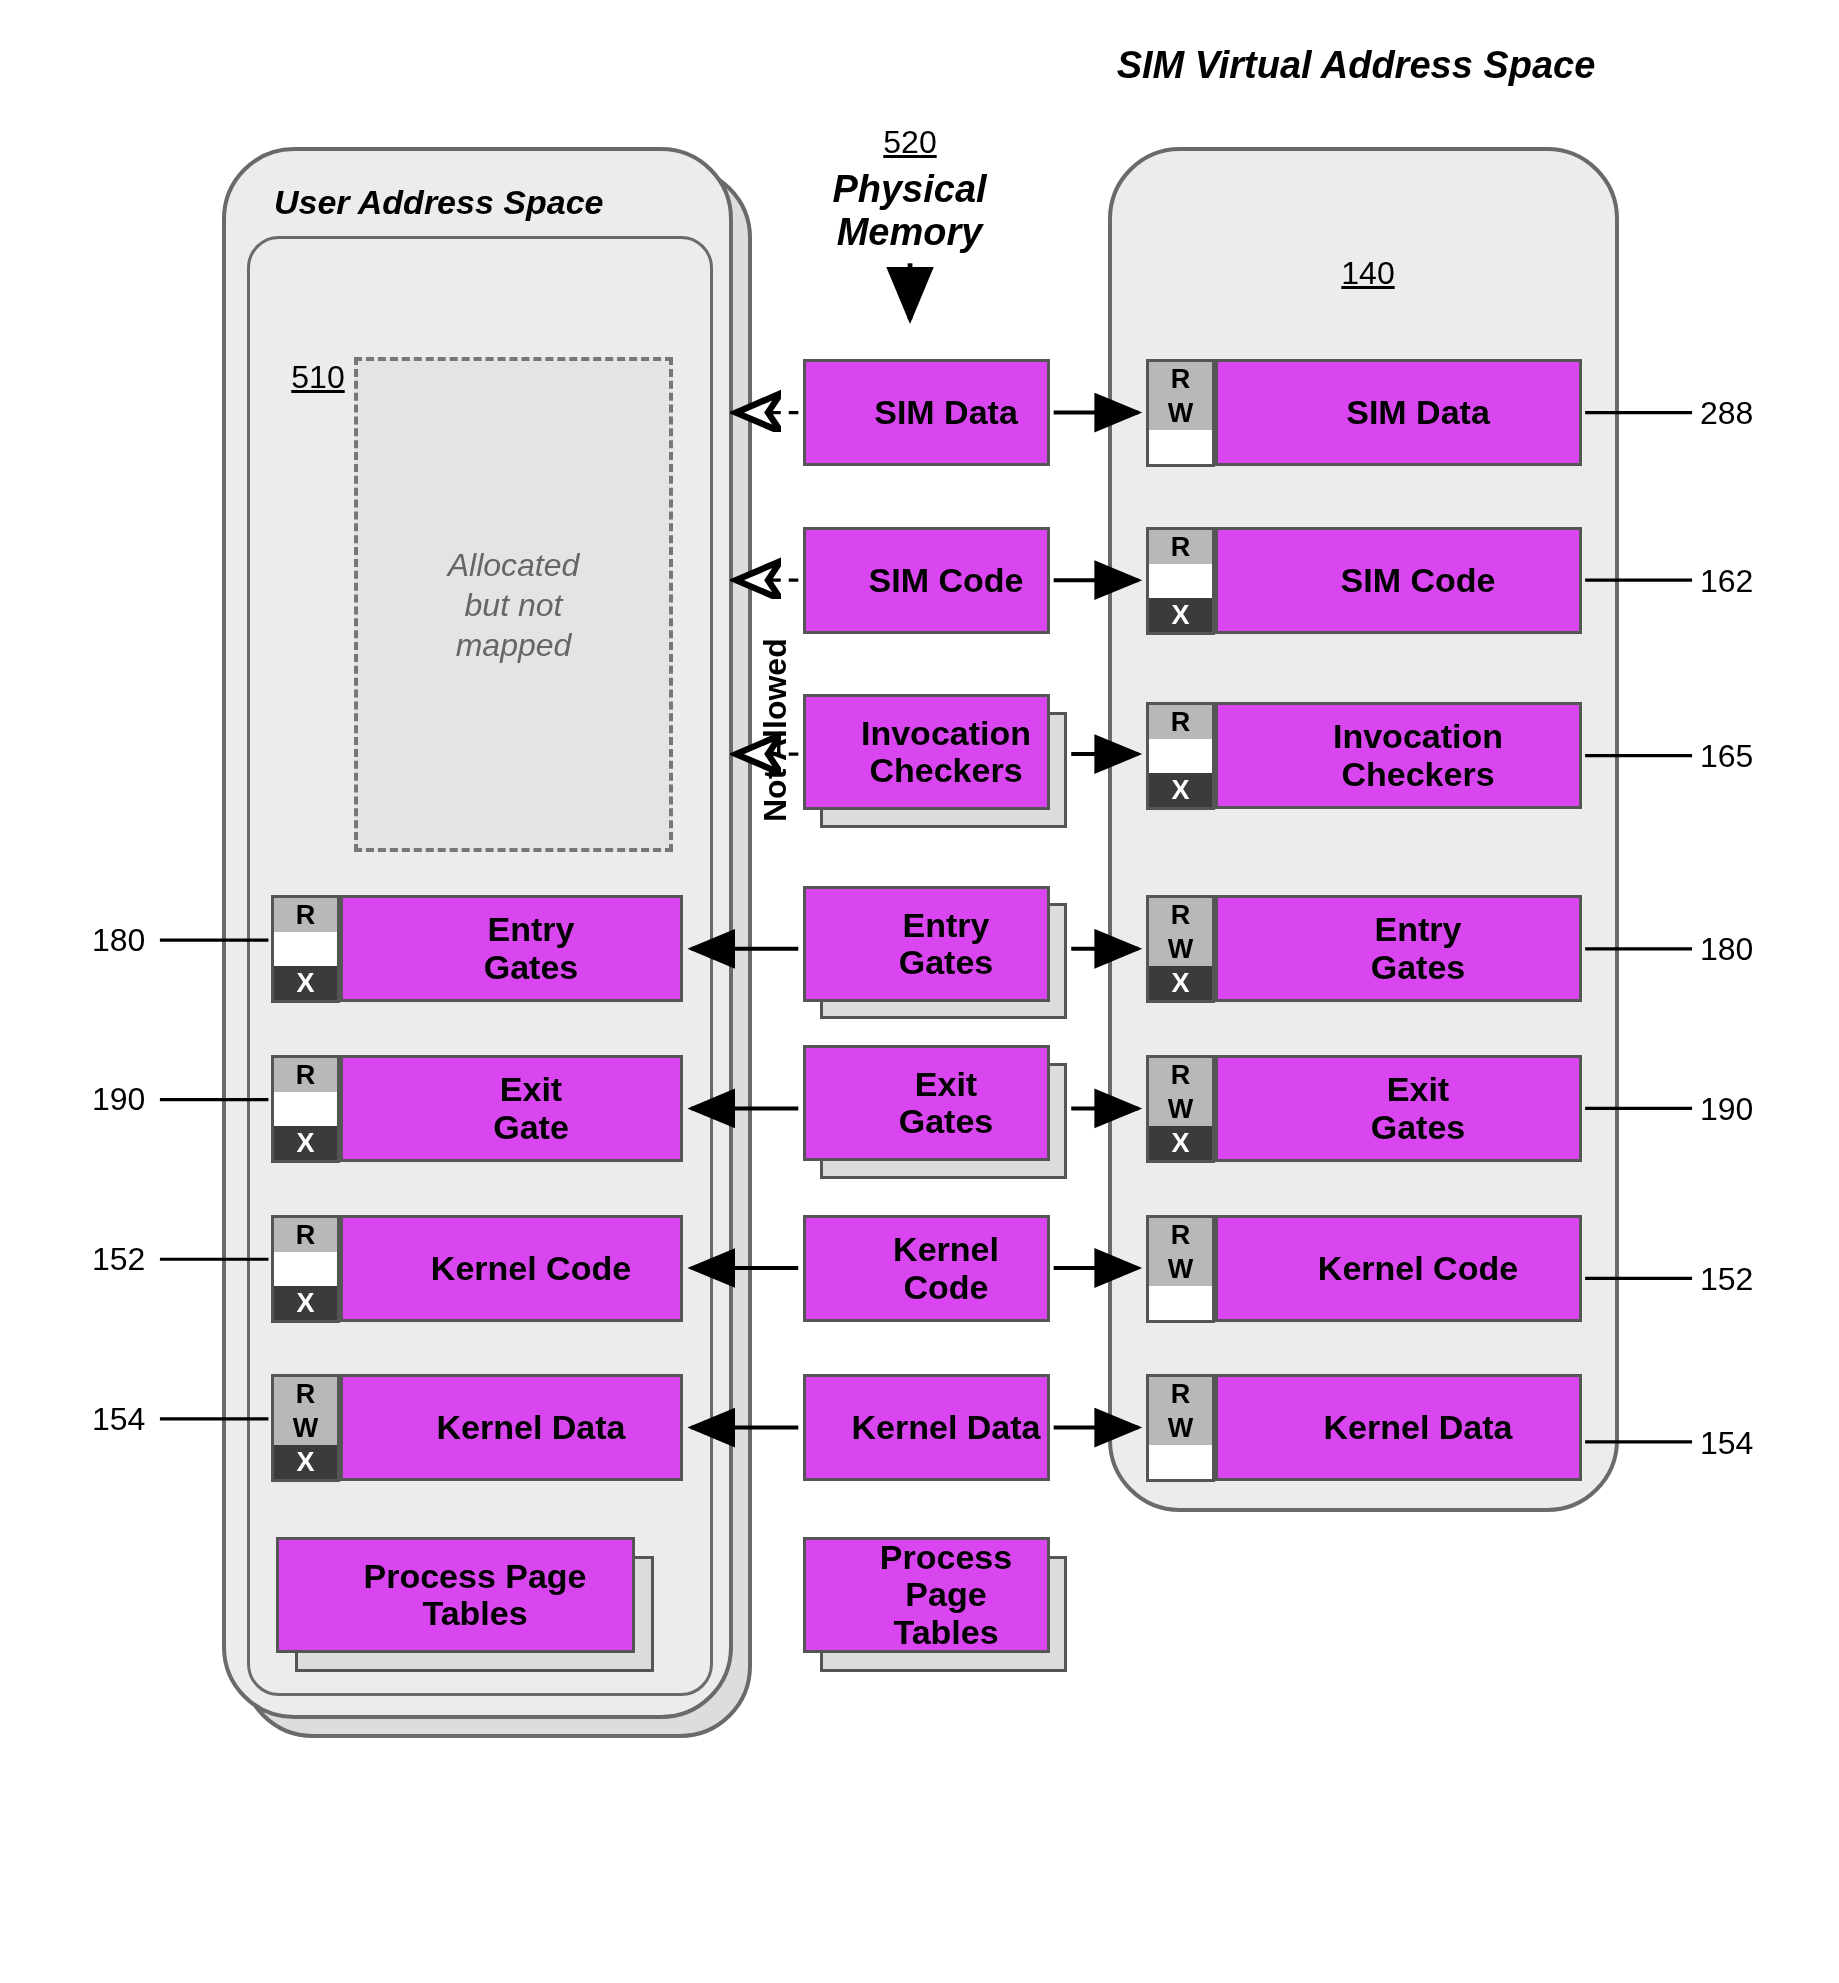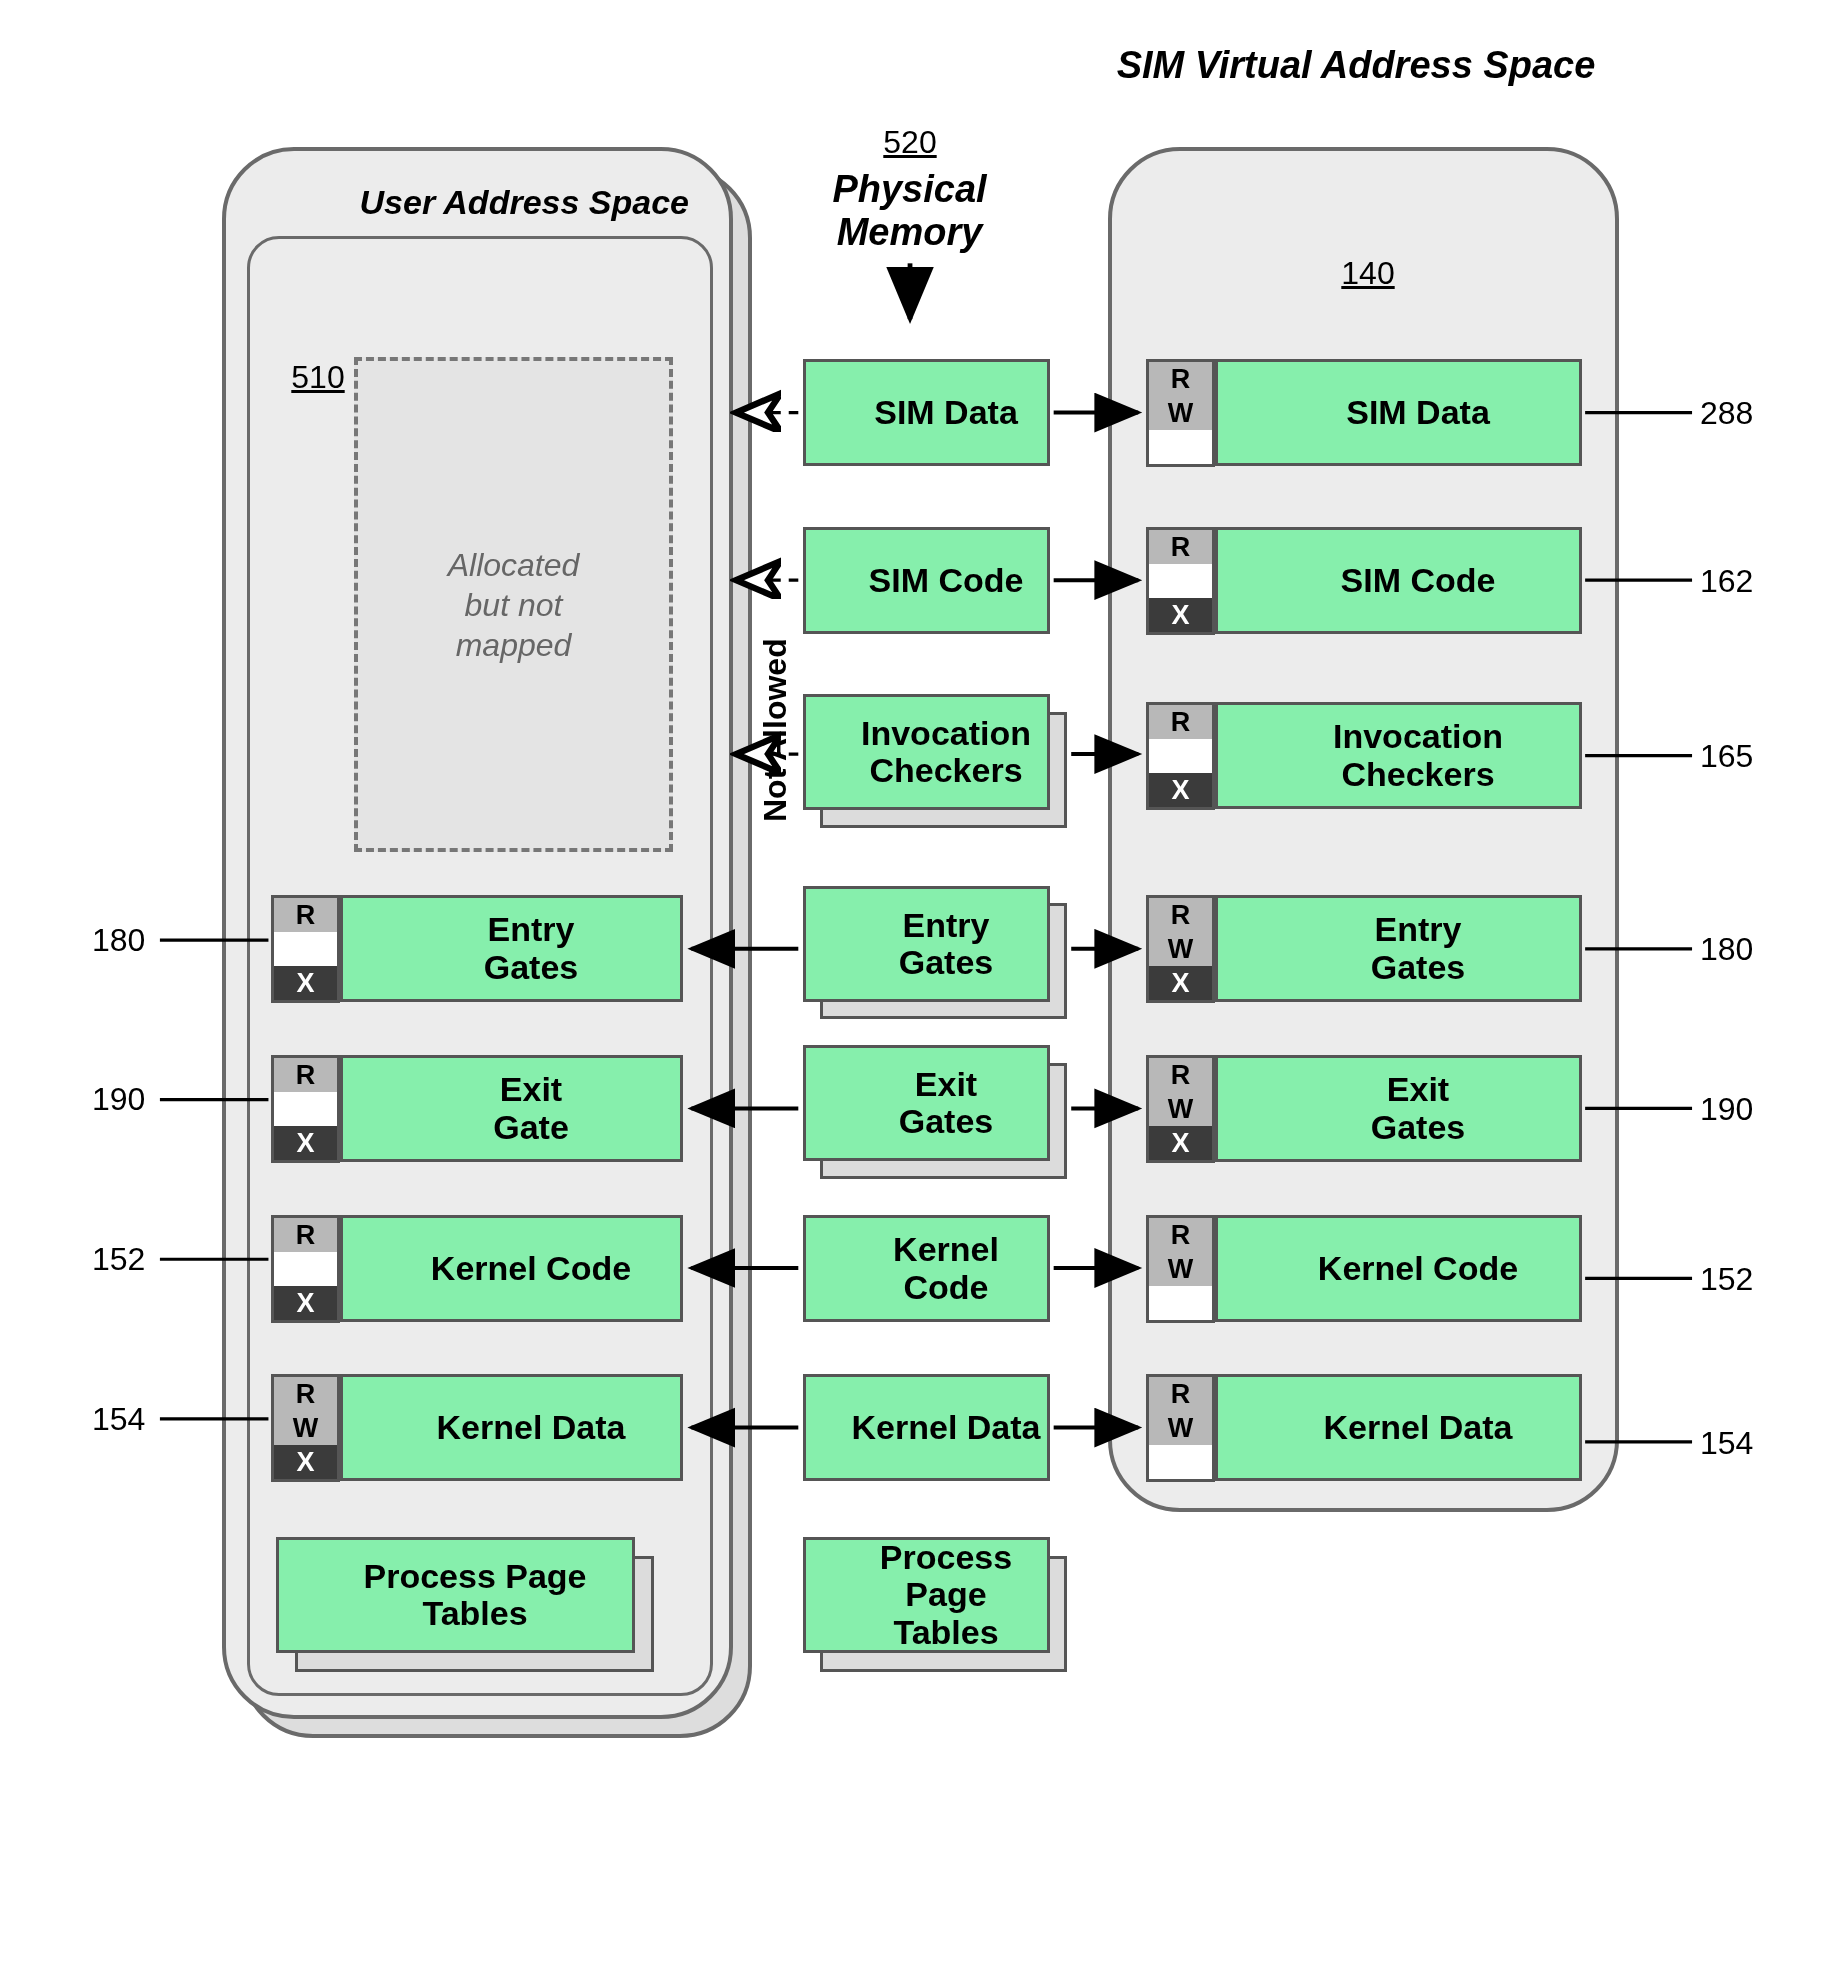--- a/index.html
+++ b/index.html
@@ -46,21 +46,21 @@
     border: 3.2px solid #6a6a6a;
     border-radius: 32px;
     background: transparent;
   }
 
   .sub-title {
     position: absolute;
     font-style: italic;
     font-weight: bold;
     font-size: 34px;
-    text-align: right;
+    text-align: left;
   }
   .refnum {
     position: absolute;
     font-size: 32px;
     text-decoration: underline;
     text-align: center;
   }
 
   .dashed-box {
     position: absolute;
@@ -70,21 +70,21 @@
   .dashed-text {
     font-style: italic;
     font-size: 32px;
     color: #666;
     text-align: center;
     line-height: 1.25;
   }
 
   .box {
     position: absolute;
-    background: #86efac;
+    background: #d946ef;
     border: 3.2px solid #555;
     display: flex;
     align-items: center;
     justify-content: center;
     padding-left: 39px;
   }
   .box-label {
     font-size: 34px;
     font-weight: bold;
     text-align: center;

